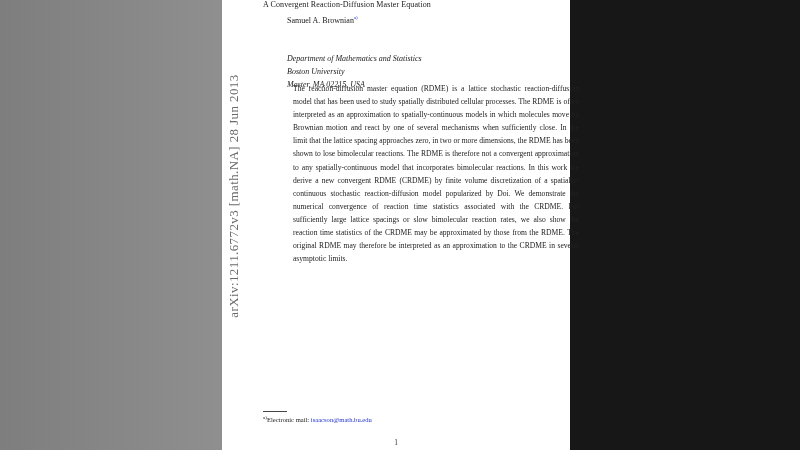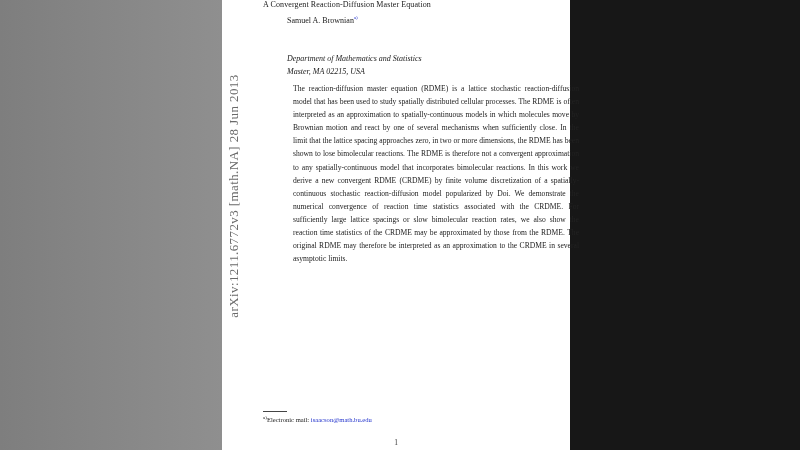--- a/index.html
+++ b/index.html
@@ -107,20 +107,21 @@
     <div class="watermark">arXiv:1211.6772v3  [math.NA]  28 Jun 2013</div>
 
     <div class="title">A Convergent Reaction-Diffusion Master Equation</div>
 
     <div class="author">
       <span>Samuel A. Brownian</span><sup class="link">a)</sup>
     </div>
 
     <div class="affil">
       <div>Department of Mathematics and Statistics</div>
+      <div>Boston University</div>
       <div>Master, MA 02215, USA</div>
     </div>
 
     <p class="abstract">The reaction-diffusion master equation (RDME) is a lattice stochastic reaction-diffusion model that has been used to study spatially distributed cellular processes. The RDME is often interpreted as an approximation to spatially-continuous models in which molecules move by Brownian motion and react by one of several mechanisms when sufficiently close. In the limit that the lattice spacing approaches zero, in two or more dimensions, the RDME has been shown to lose bimolecular reactions. The RDME is therefore not a convergent approximation to any spatially-continuous model that incorporates bimolecular reactions. In this work we derive a new convergent RDME (CRDME) by finite volume discretization of a spatially-continuous stochastic reaction-diffusion model popularized by Doi. We demonstrate the numerical convergence of reaction time statistics associated with the CRDME. For sufficiently large lattice spacings or slow bimolecular reaction rates, we also show the reaction time statistics of the CRDME may be approximated by those from the RDME. The original RDME may therefore be interpreted as an approximation to the CRDME in several asymptotic limits.</p>
 
     <div class="fn-rule"></div>
 
     <div class="footnote">
       <sup>a)</sup><span>Electronic mail: </span><a href="#" class="link">isaacson@math.bu.edu</a>
     </div>

